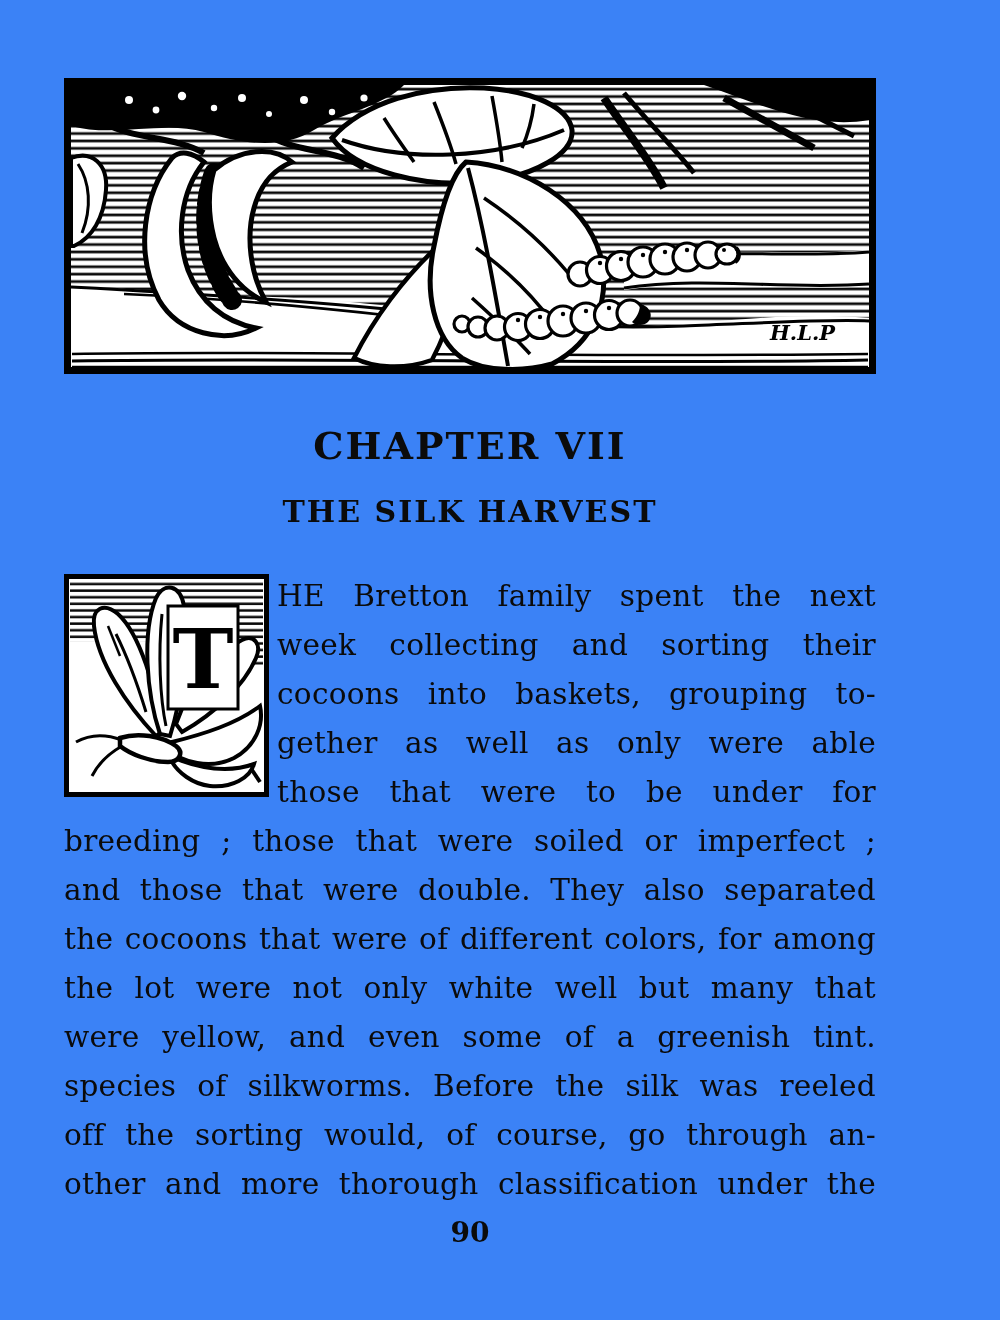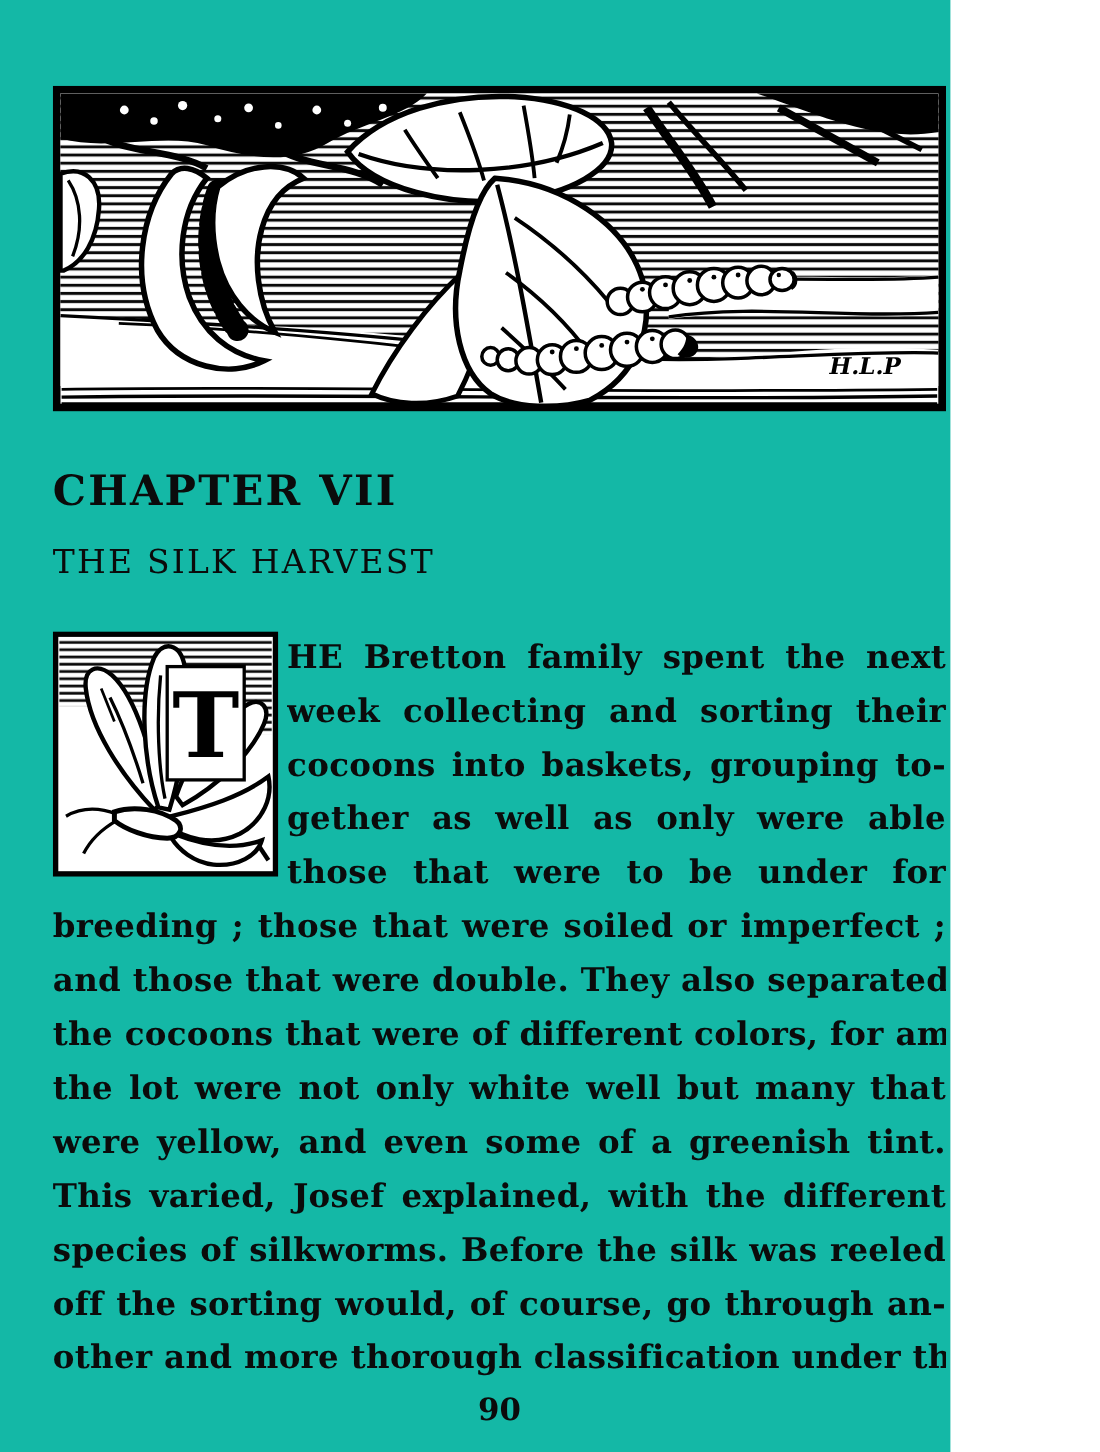--- a/index.html
+++ b/index.html
@@ -3,44 +3,45 @@
 <meta charset="utf-8">
 <style>
   * { margin:0; padding:0; box-sizing:border-box; }
   html,body { background:#ffffff; }
   body {
     width:1000px; height:1320px;
     font-family:"DejaVu Serif", serif;
     color:#0b0b0b;
     overflow:hidden;
   }
-  .page { position:relative; width:864px; height:1320px; background:#14b8a6; }
+  .page { position:relative; width:1000px; height:1320px; background:#3b82f6;padding-left:16px; }
   .content { width:812px; margin-left:48px; padding-top:78px; }
 
   .illustration-frame { display:block; width:812px; height:296px; }
 
   .chapter-heading {
     margin-top:52px;
+    text-align:center;
     font-size:38px; line-height:40px;
     font-weight:bold; letter-spacing:2px;
   }
   .chapter-subtitle {
     margin-top:30px;
-    text-align:left;
+    text-align:center;
     font-size:30px; line-height:32px;
-    font-weight:normal; letter-spacing:2px;
+    font-weight:bold; letter-spacing:2px;
   }
 
   .paragraph { margin-top:44px; }
   .dropcap-box { float:left; width:205px; height:223px; margin:2px 8px 6px 0; }
   .dropcap-box svg { display:block; }
 
   .bodyline {
     font-size:29.5px; line-height:49px;
-    font-weight:bold; letter-spacing:0.3px;
+    font-weight:normal; letter-spacing:0.3px;
     text-align:justify; text-align-last:justify;
     overflow:hidden; white-space:nowrap;
   }
   .clear { clear:both; }
 
   .folio {
     margin-top:6px;
     text-align:center;
     font-size:28px; line-height:36px;
     font-weight:bold;
@@ -213,21 +214,20 @@
       <div class="bodyline">week collecting and sorting their</div>
       <div class="bodyline">cocoons into baskets, grouping to-</div>
       <div class="bodyline">gether as well as only were able</div>
       <div class="bodyline">those that were to be under for</div>
 
       <div class="bodyline">breeding ; those that were soiled or imperfect ;</div>
       <div class="bodyline">and those that were double. They also separated</div>
       <div class="bodyline">the cocoons that were of different colors, for among</div>
       <div class="bodyline">the lot were not only white well but many that</div>
       <div class="bodyline">were yellow, and even some of a greenish tint.</div>
-      <div class="bodyline">This varied, Josef explained, with the different</div>
       <div class="bodyline">species of silkworms. Before the silk was reeled</div>
       <div class="bodyline">off the sorting would, of course, go through an-</div>
       <div class="bodyline">other and more thorough classification under the</div>
       <div class="clear"></div>
     </div>
 
     <div class="folio">90</div>
 
   </div>
 </div>

